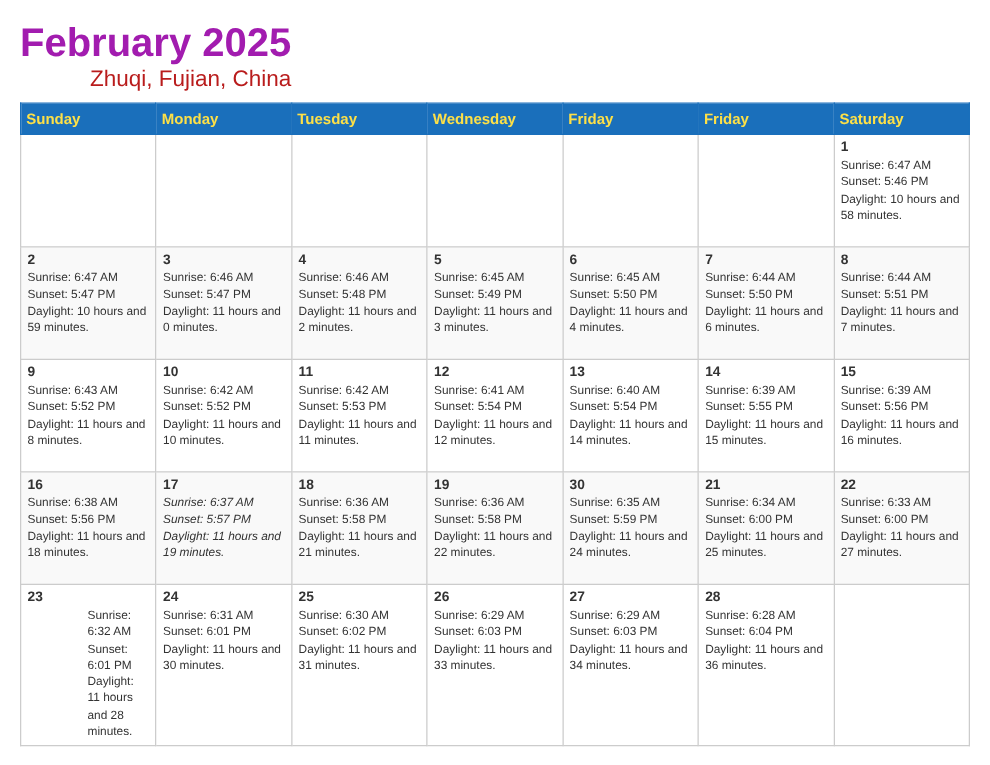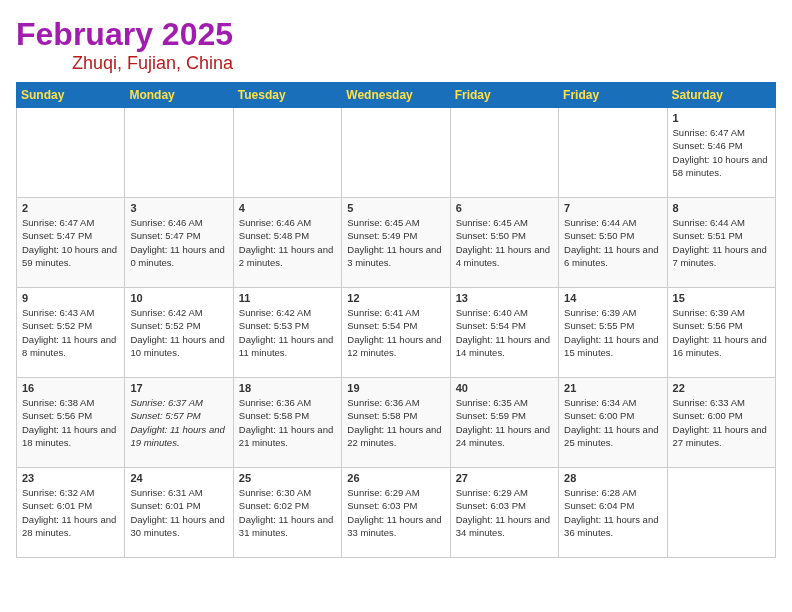--- a/index.html
+++ b/index.html
@@ -227,42 +227,42 @@
 Sunset: 5:58 PM
 Daylight: 11 hours and 21 minutes.</div>
         </td>
         <td>
           <span class="day-num">19</span>
           <div class="day-info" style="white-space: pre-line;">Sunrise: 6:36 AM
 Sunset: 5:58 PM
 Daylight: 11 hours and 22 minutes.</div>
         </td>
         <td>
-          <span class="day-num">40</span>
+          <span class="day-num">30</span>
           <div class="day-info" style="white-space: pre-line;">Sunrise: 6:35 AM
 Sunset: 5:59 PM
 Daylight: 11 hours and 24 minutes.</div>
         </td>
         <td>
           <span class="day-num">21</span>
           <div class="day-info" style="white-space: pre-line;">Sunrise: 6:34 AM
 Sunset: 6:00 PM
 Daylight: 11 hours and 25 minutes.</div>
         </td>
         <td>
           <span class="day-num">22</span>
           <div class="day-info" style="white-space: pre-line;">Sunrise: 6:33 AM
 Sunset: 6:00 PM
 Daylight: 11 hours and 27 minutes.</div>
         </td>
       </tr>
       <tr>
         <td>
           <span class="day-num">23</span>
-          <div class="day-info" style="white-space: pre-line;">Sunrise: 6:32 AM
+          <div class="day-info" style="white-space: pre-line; margin-left: 48px;">Sunrise: 6:32 AM
 Sunset: 6:01 PM
 Daylight: 11 hours and 28 minutes.</div>
         </td>
         <td>
           <span class="day-num">24</span>
           <div class="day-info" style="white-space: pre-line;">Sunrise: 6:31 AM
 Sunset: 6:01 PM
 Daylight: 11 hours and 30 minutes.</div>
         </td>
         <td>

